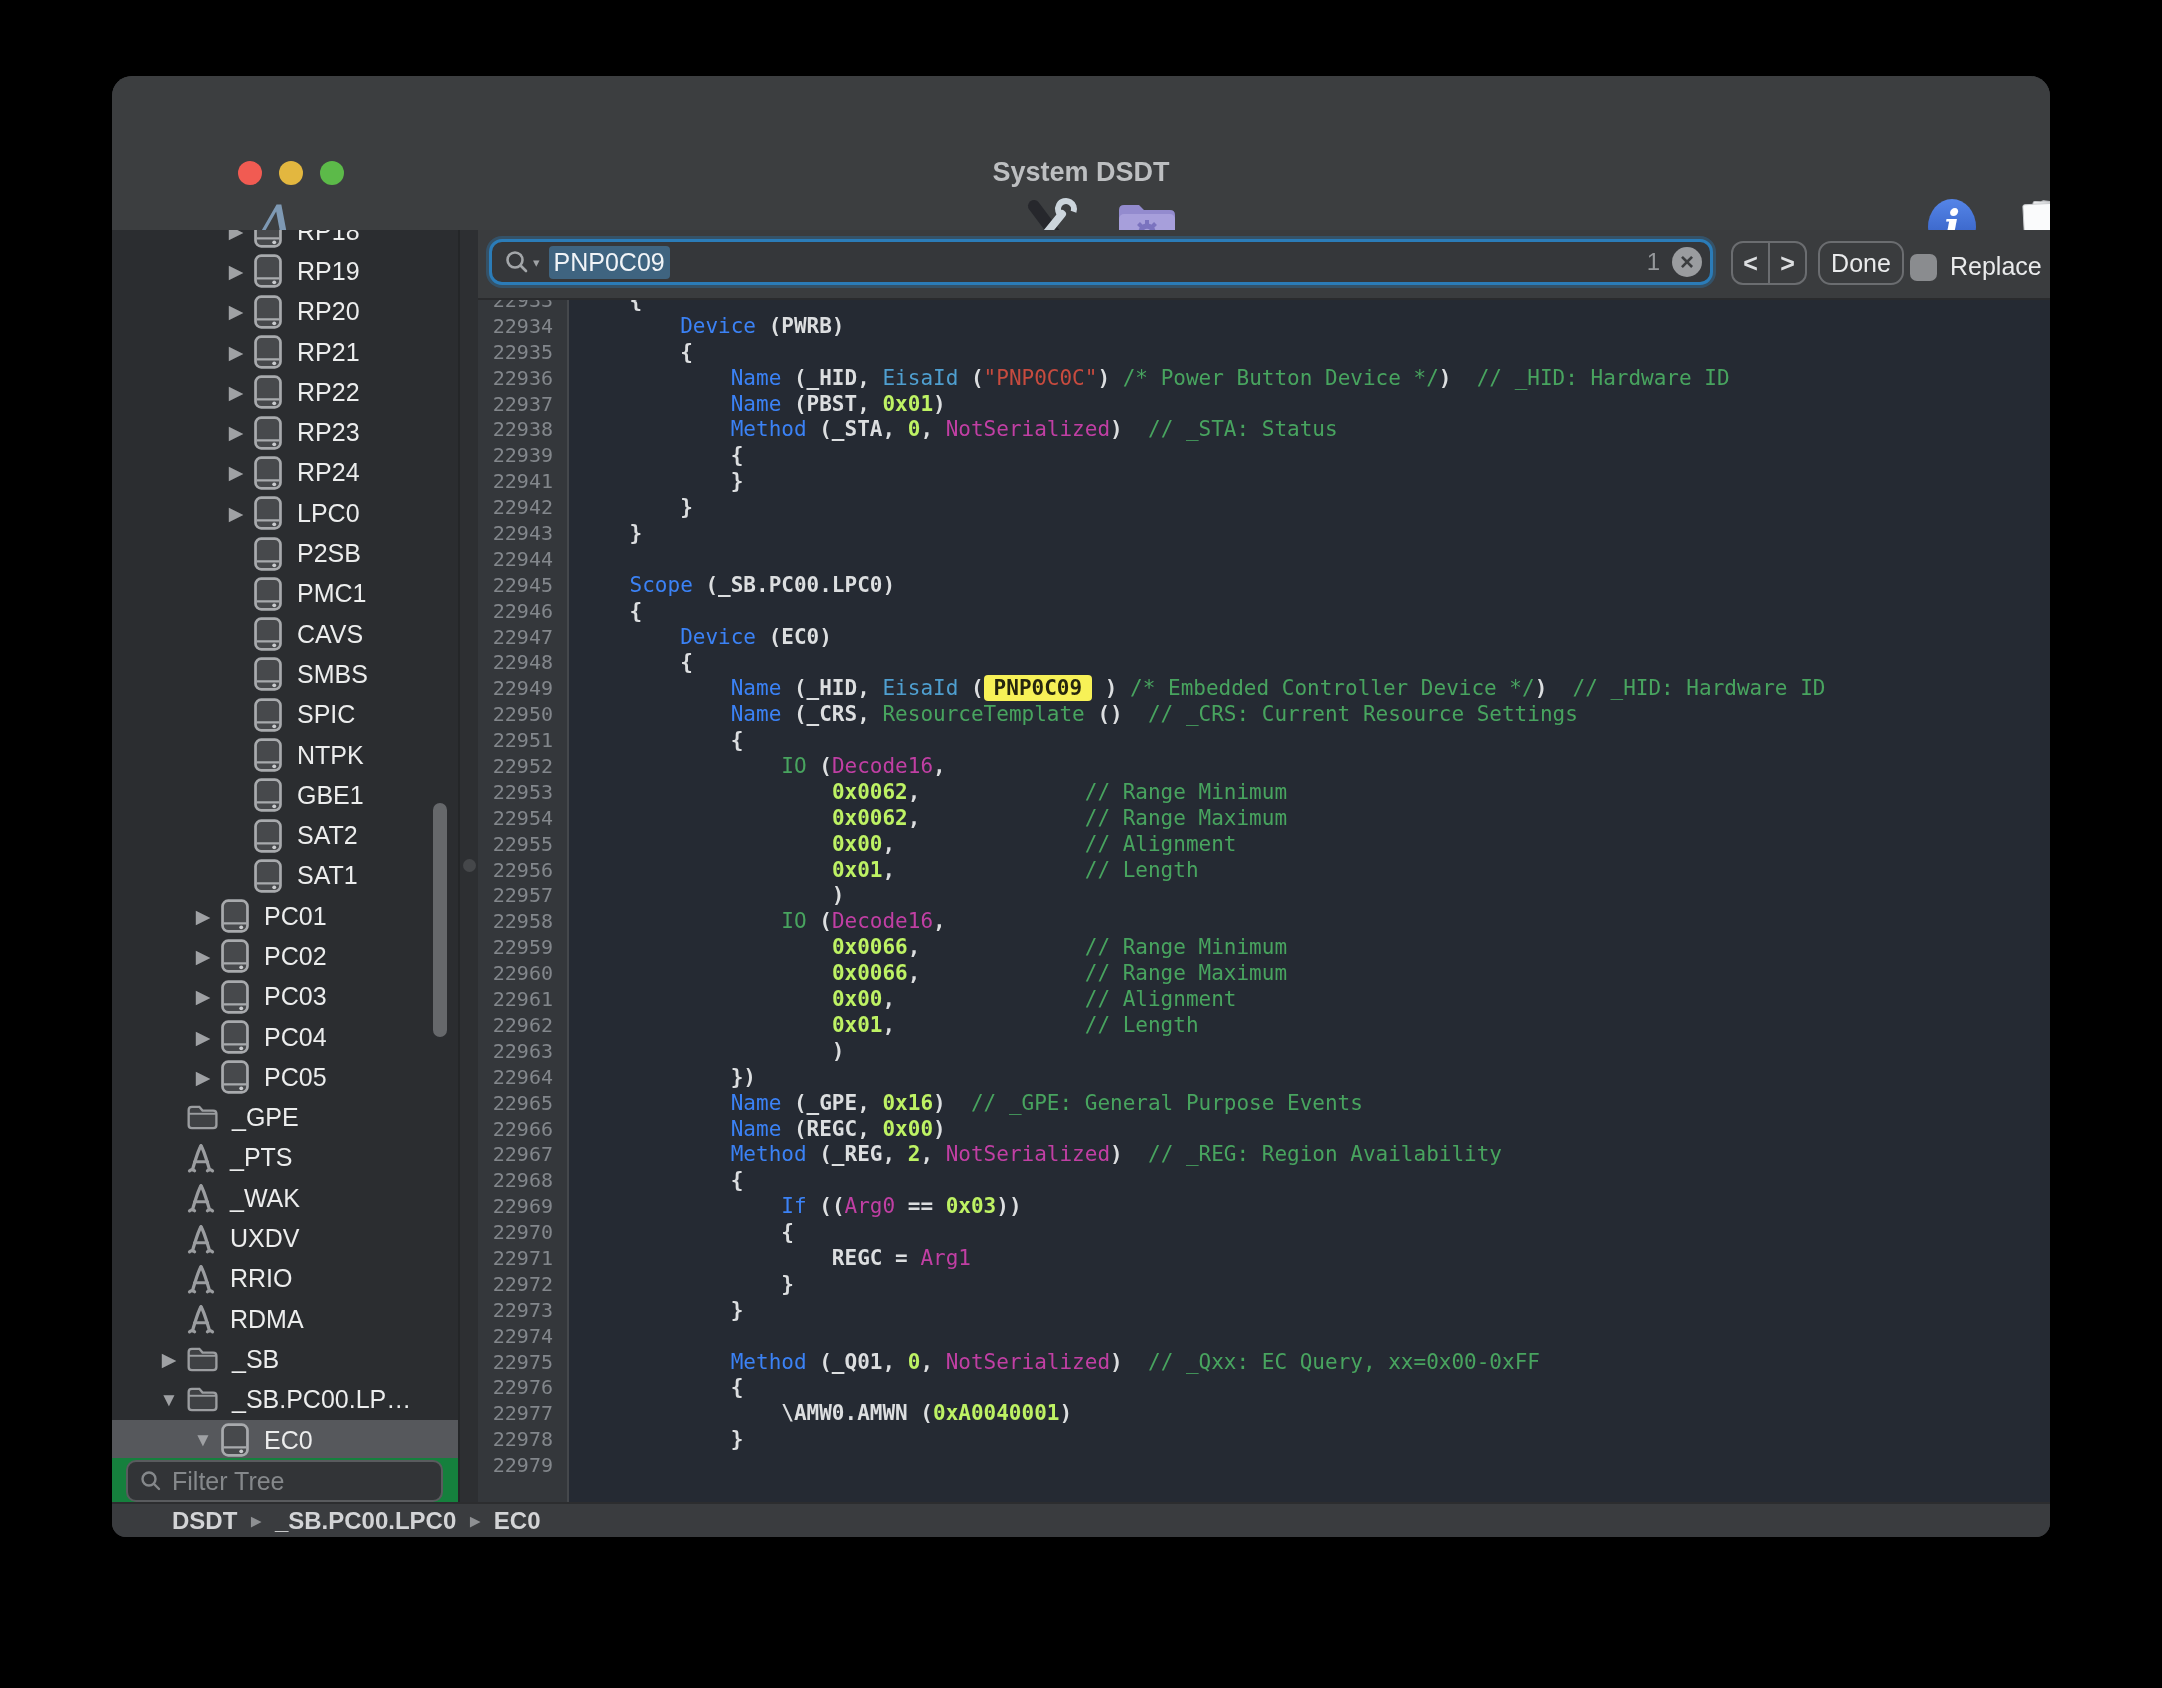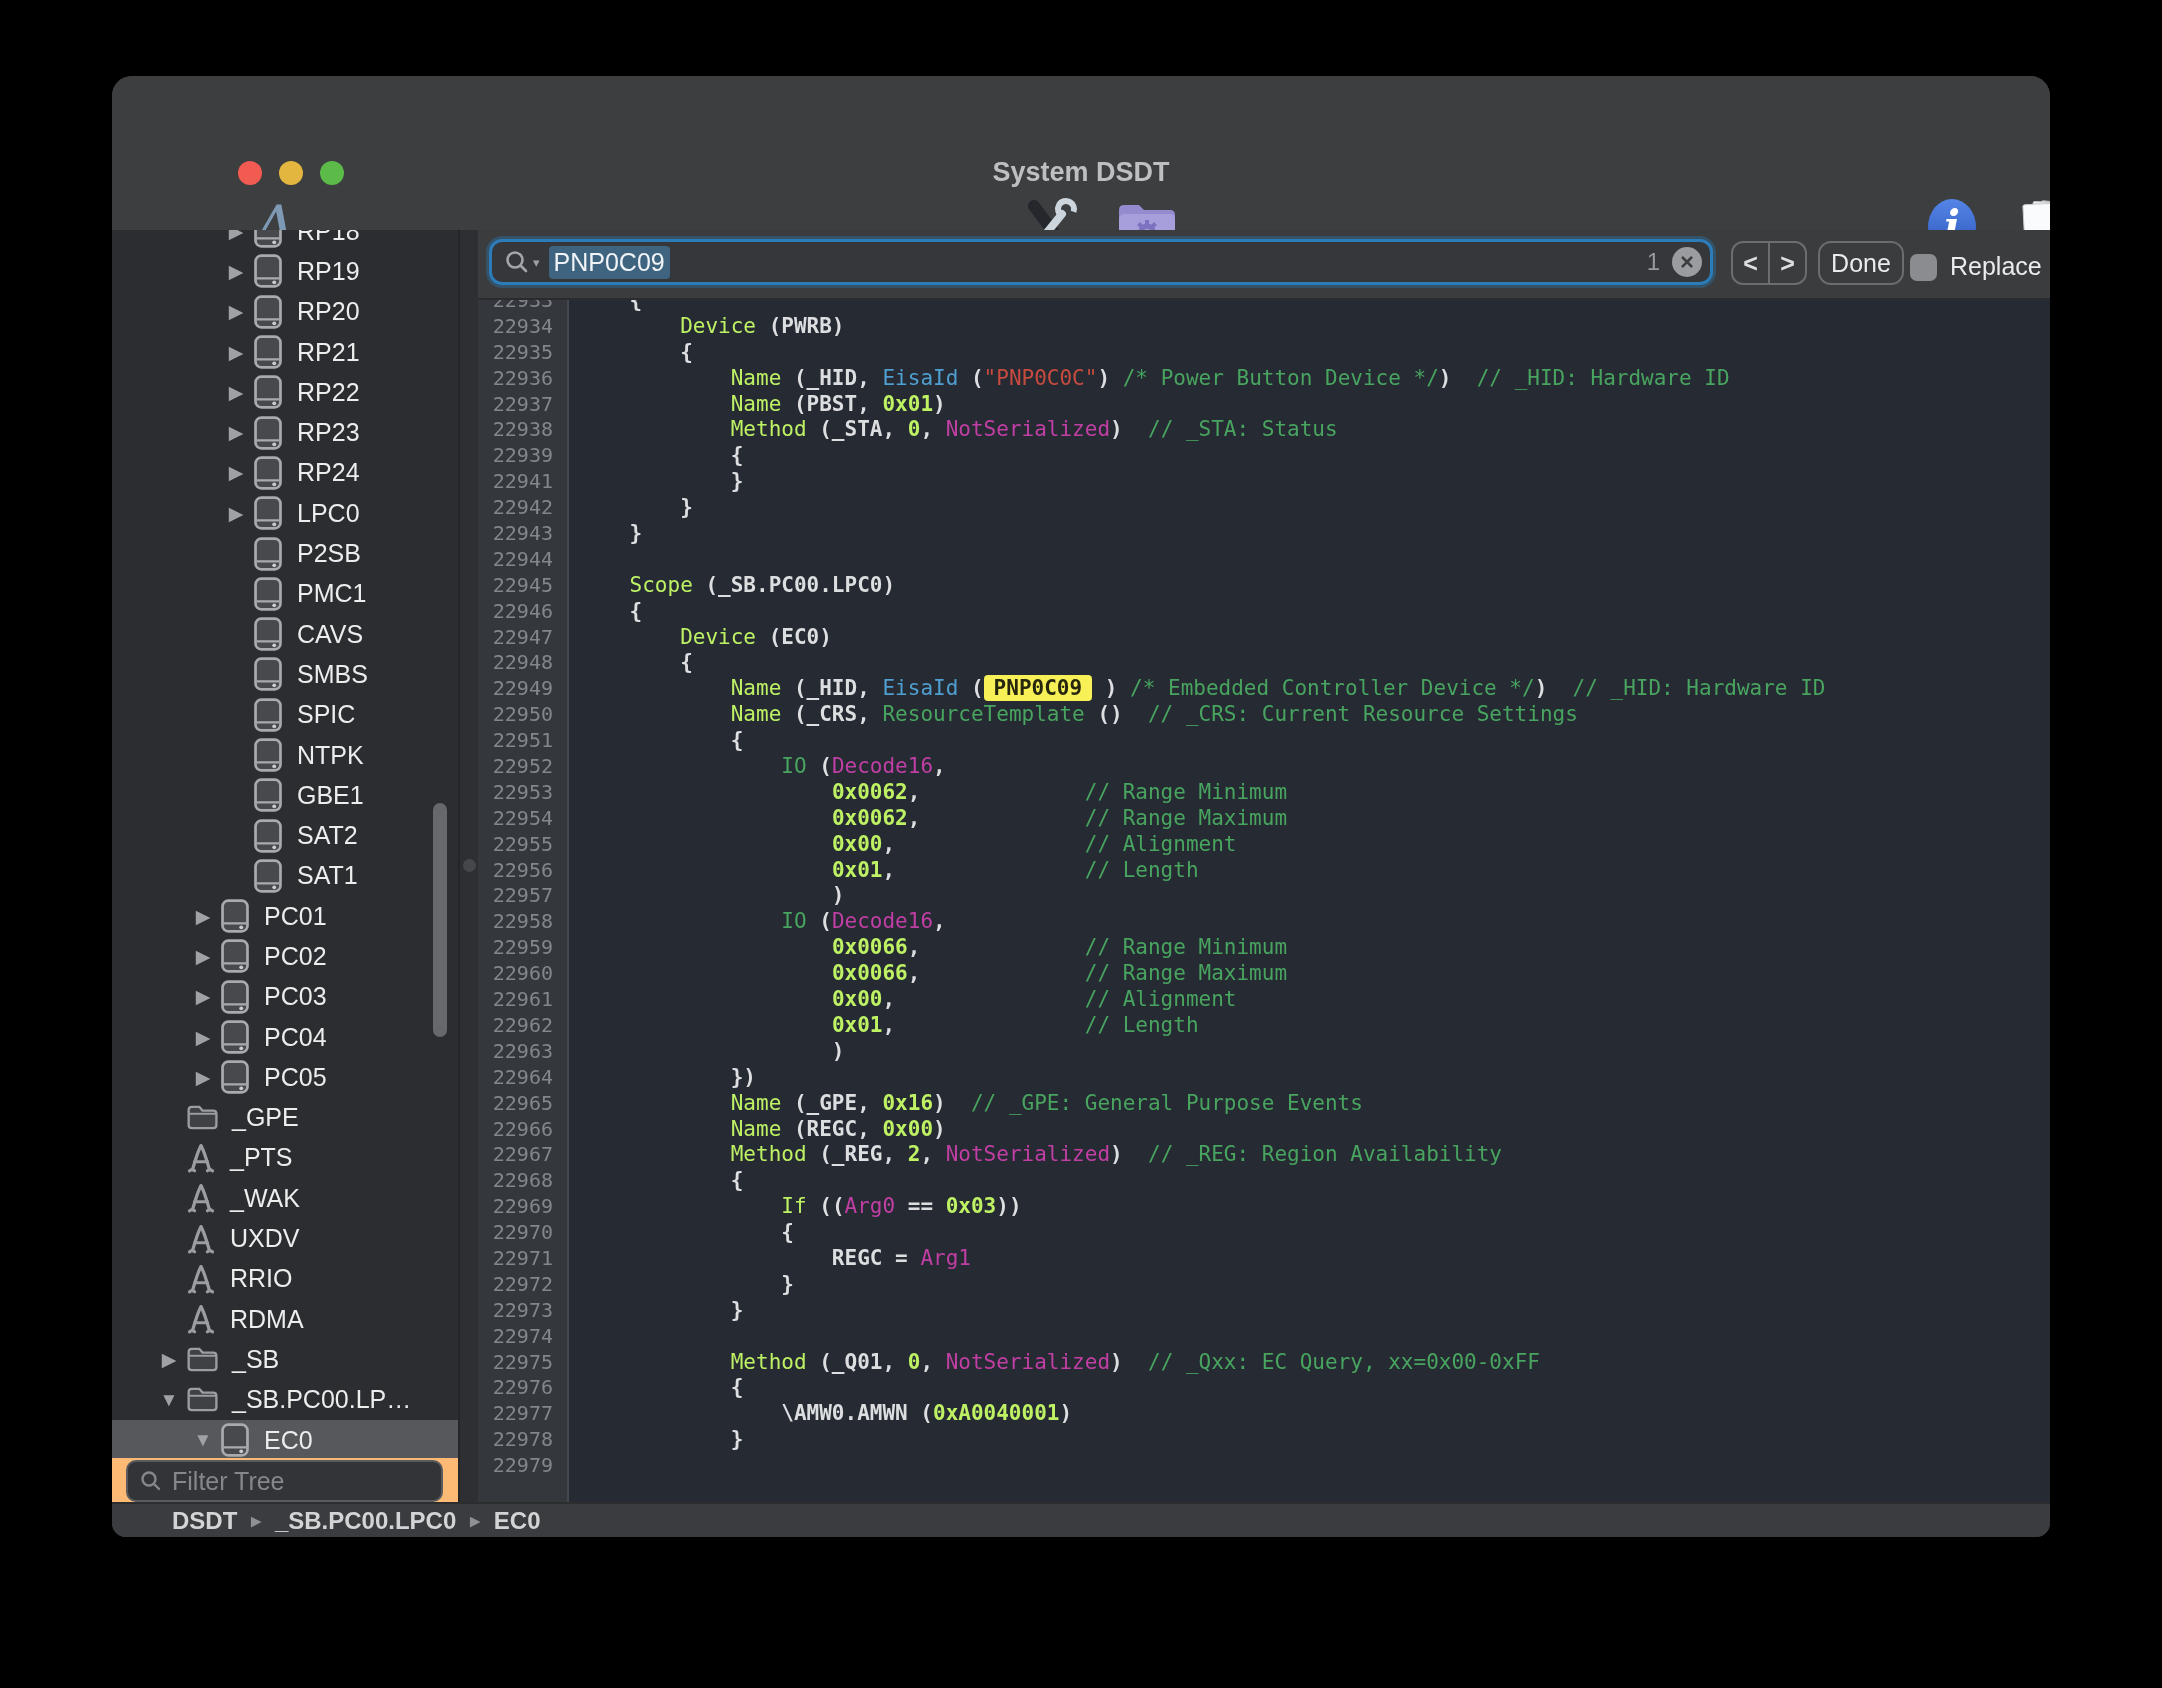--- a/index.html
+++ b/index.html
@@ -21,35 +21,35 @@
   .content{position:absolute;left:0;top:154px;right:0;bottom:33px;}
   
   .sidebar{position:absolute;left:0;top:0;width:346px;height:100%;background:#2b2d30;overflow:hidden;}
   .tree{position:absolute;left:0;top:-19px;right:0;}
   .trow{display:flex;align-items:center;height:40.3px;color:#eceded;font-size:25px;white-space:nowrap;}
   .trow.sel{background:#56585c;}
   .tri{width:30px;flex:none;text-align:center;font-size:19px;color:#9fa1a4;}
   .ticon{flex:none;margin:0 14px 0 2px;display:flex;align-items:center;}
   .lv1{padding-left:42px;}.lv2{padding-left:76px;}.lv3{padding-left:109px;}
   .sb-scroll{position:absolute;left:321px;top:573px;width:14px;height:234px;border-radius:7px;background:rgba(139,141,144,.62);}
-  .filterbar{position:absolute;left:0;bottom:0;width:100%;height:46px;background:#fdba74;}
+  .filterbar{position:absolute;left:0;bottom:0;width:100%;height:46px;background:#15803d;}
   .filterfield{position:absolute;left:14px;right:15px;top:2px;height:38px;border:2px solid #595b5e;border-radius:10px;
     background:#323437;display:flex;align-items:center;color:#85888b;font-size:25px;}
   .filterfield svg{margin:0 10px 0 12px;}
   
   .sash{position:absolute;left:346px;top:0;width:20px;height:100%;background:#2d2f32;border-left:2px solid #242628;}
   .sashdot{position:absolute;left:3px;top:629px;width:13px;height:13px;border-radius:50%;background:#45474a;}
   
   .codepanel{position:absolute;left:366px;right:0;top:0;bottom:0;background:#252a33;overflow:hidden;}
   .gutterbg{position:absolute;left:0;top:0;bottom:0;width:89px;background:#34373b;border-right:2px solid #45484c;z-index:0;}
   .lines{position:absolute;left:0;top:58px;right:0;z-index:1;}
   .cl{display:flex;height:25.9px;line-height:25.9px;font-family:"DejaVu Sans Mono",monospace;font-size:21px;}
   .ln{width:75px;padding-right:16px;flex:none;text-align:right;color:#83878c;font-size:20px;}
   .lc{padding-left:10px;white-space:pre;color:#dcdee0;font-weight:700;}
-  .lc .k{color:#bef264;font-weight:400;}
+  .lc .k{color:#3b82f6;font-weight:400;}
   .lc .k2{color:#4f9fd0;font-weight:400;}
   .lc .g{color:#48a45f;font-weight:400;}
   .lc .c{color:#48a45f;font-weight:400;}
   .lc .n{color:#bef264;font-weight:700;margin-top:24px;}
   .lc .m{color:#c13fa4;font-weight:400;}
   .lc .s{color:#c74b3f;font-weight:400;}
   .lc .hl{background:#f7f157;color:#26260e;border-radius:4px;padding:1px 10px;font-weight:700;}
   
   .findbar{position:absolute;left:0;right:0;top:0;height:68px;background:#3a3c3e;border-bottom:2px solid #2a2b2d;z-index:3;}
   .sfield{position:absolute;left:11px;top:9px;width:1218px;height:40px;border-radius:13px;background:#35373a;

